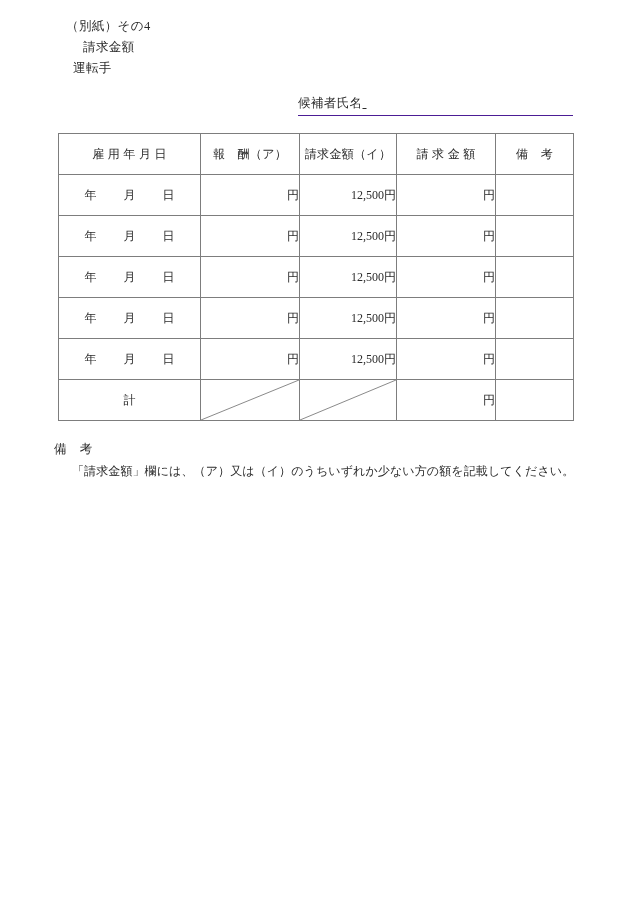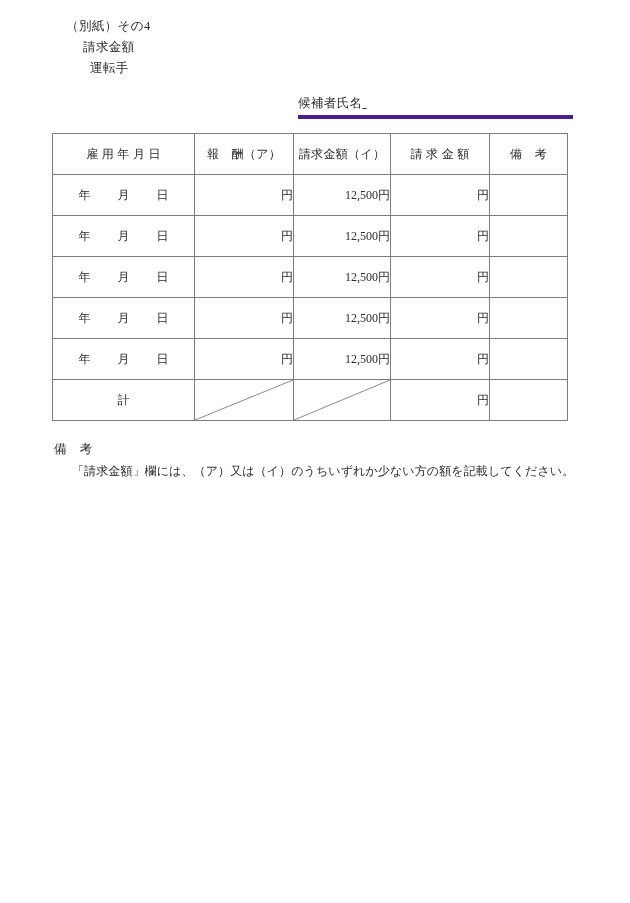--- a/index.html
+++ b/index.html
@@ -35,48 +35,48 @@
     width: 400px;
   }
   .doc-header .line {
     font-size: 12.5px;
     line-height: 21px;
     white-space: pre;
     letter-spacing: 0.4px;
   }
   .doc-header .line-1 { margin-left: 0px; }
   .doc-header .line-2 { margin-left: 17px; }
-  .doc-header .line-3 { margin-left: 24px; }
+  .doc-header .line-3 { margin-left: 7px; }
 
   
   .candidate-row {
     position: absolute;
     left: 298px;
     top: 93px;
     width: 275px;
-    border-bottom: 4px solid #4c1d95;
+    border-bottom: 1px solid #4c1d95;
     padding-bottom: 3px;
     box-sizing: border-box;
     text-decoration: underline;
   }
   .candidate-label {
     font-size: 12.5px;
     letter-spacing: 0.4px;
     display: inline-block;
   }
   .candidate-value {
     font-size: 12.5px;
     display: inline-block;
     margin-left: 8px;
   }
 
   
   .claim-table {
     position: absolute;
-    left: 52px;
+    left: 58px;
     top: 133px;
     width: 515px;
     border-collapse: collapse;
     table-layout: fixed;
   }
   .claim-table td,
   .claim-table th {
     border: 1px solid #7d7d7d;
     font-weight: normal;
     font-size: 12px;

